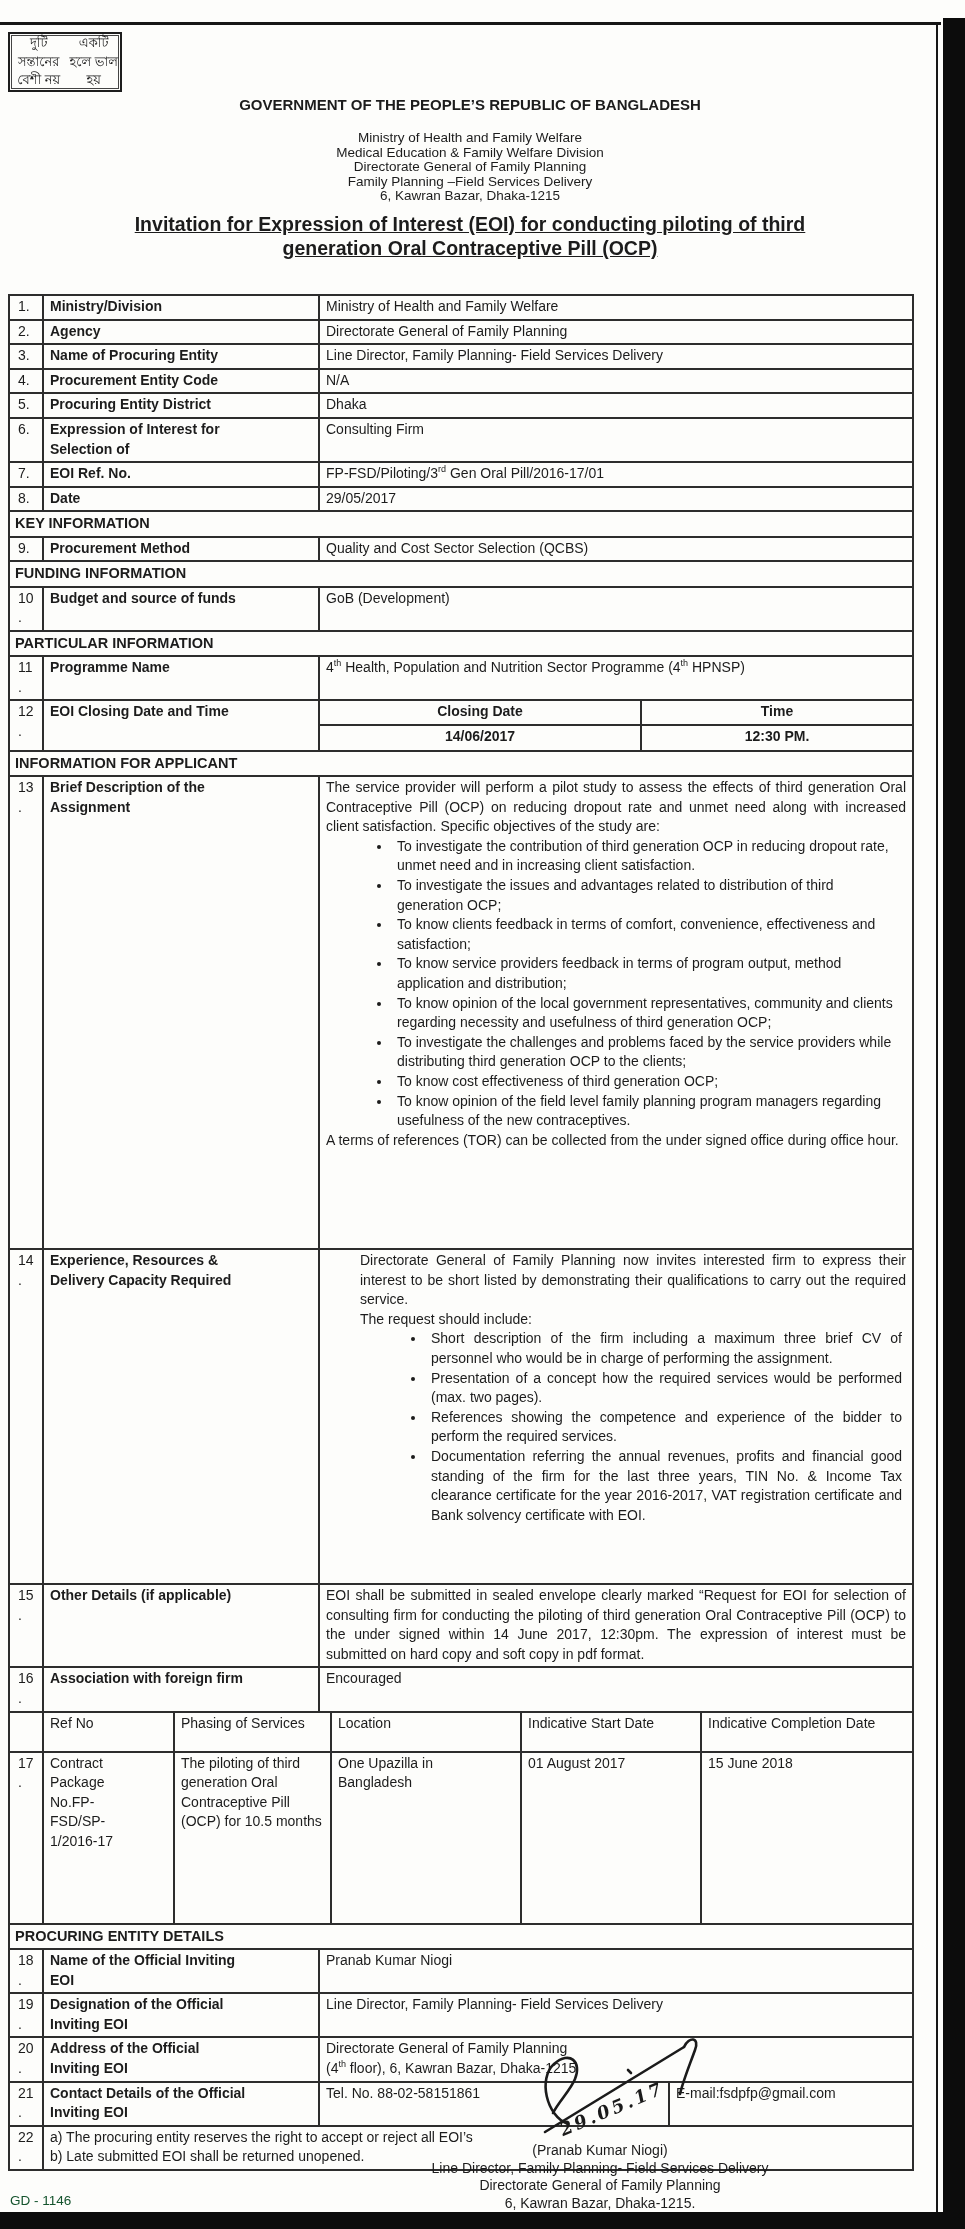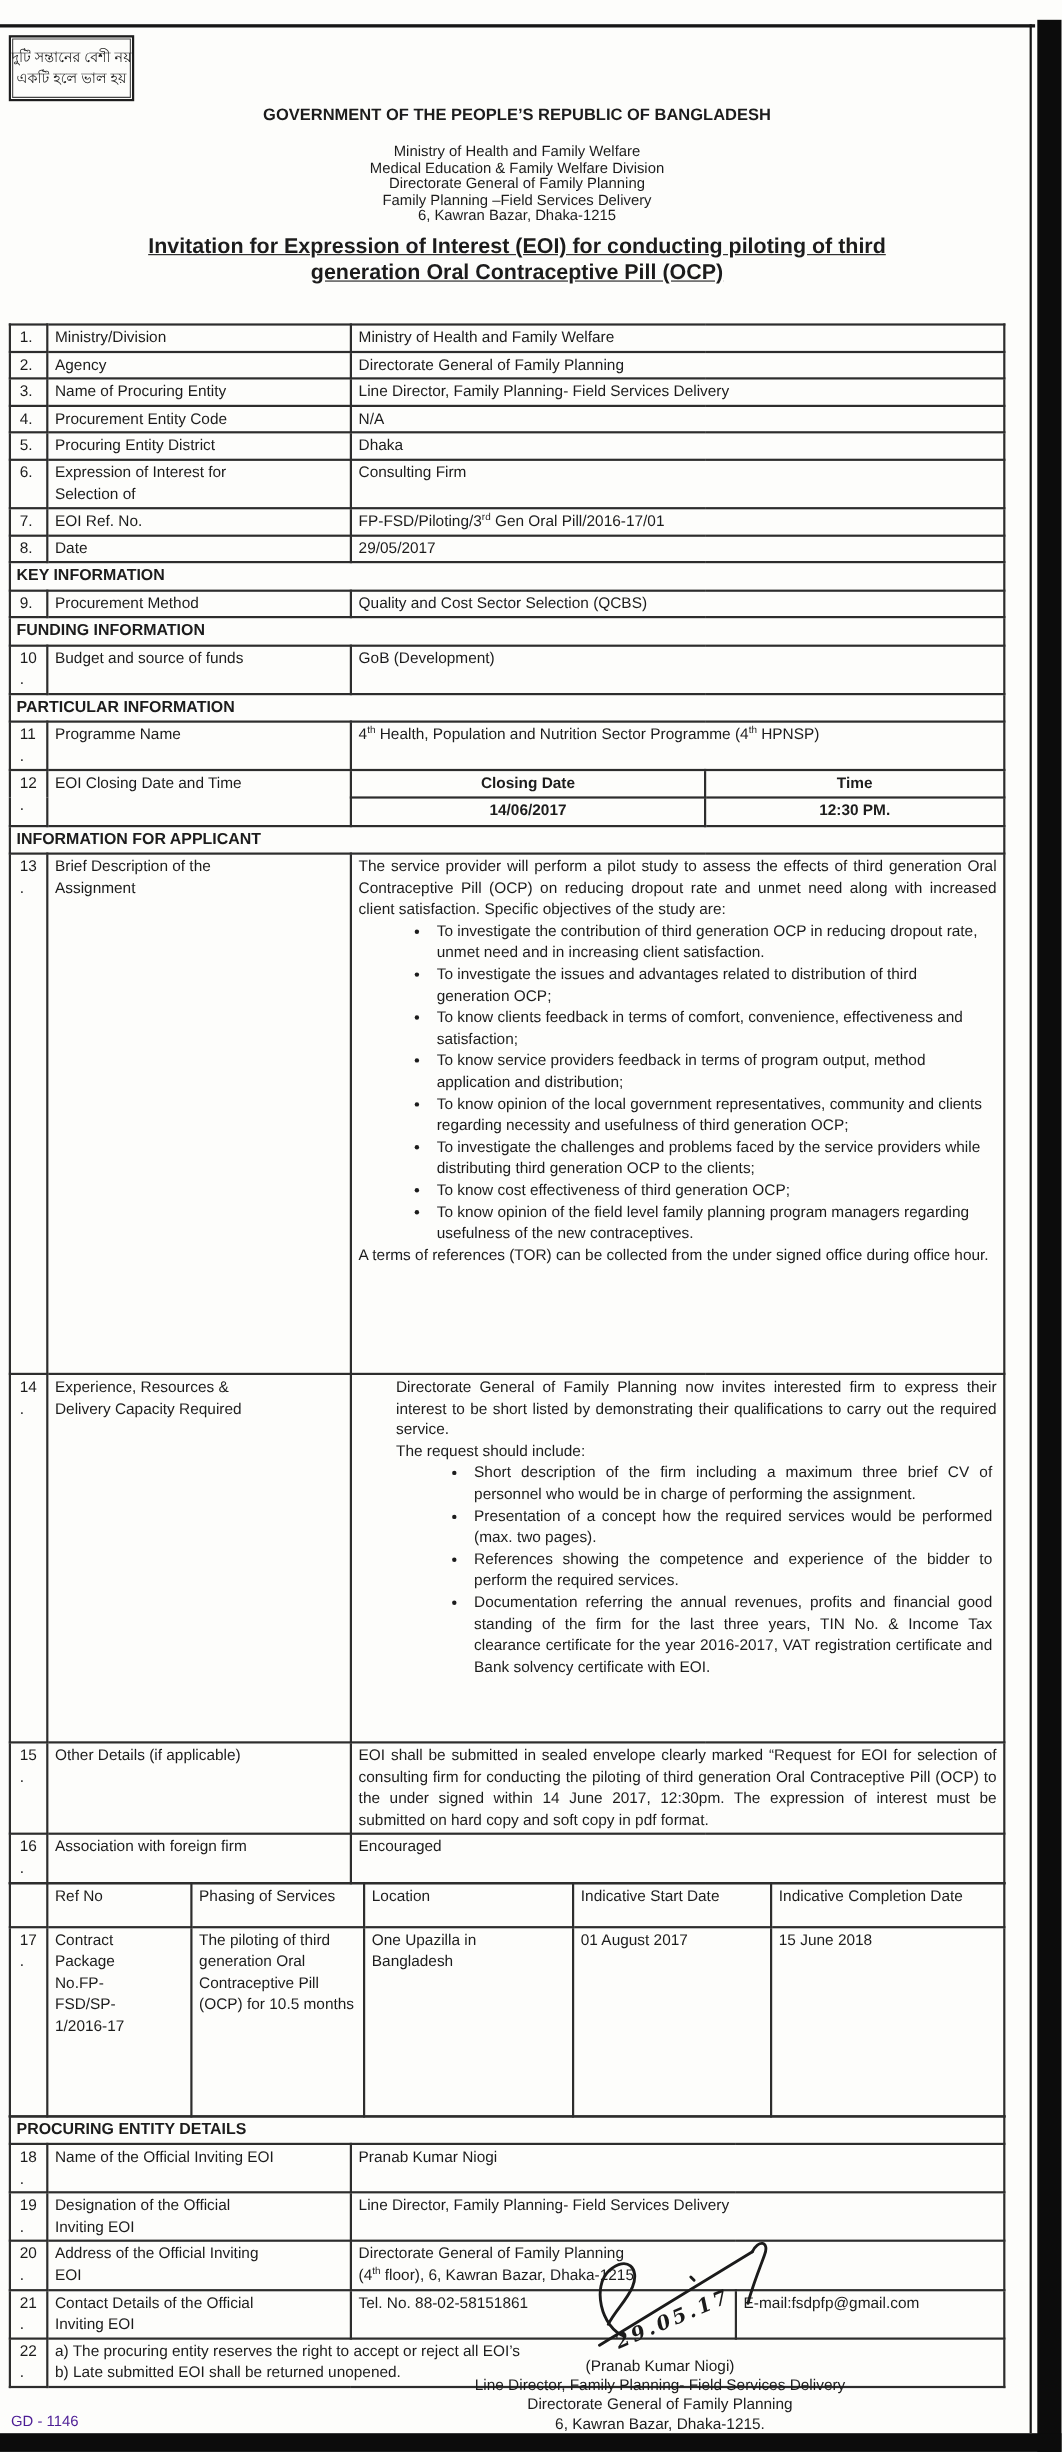--- a/index.html
+++ b/index.html
@@ -10,60 +10,60 @@
   }
   
   .topline{position:absolute;left:0;top:22px;width:941px;height:3px;background:#161616;}
   .rightline{position:absolute;left:936px;top:22px;width:2px;height:2190px;background:#161616;}
   .rightband{position:absolute;left:943px;top:18px;width:22px;bottom:0;background:#0c0c0c;}
   .bottomband{position:absolute;left:0;right:0;bottom:0;height:17px;background:#0c0c0c;}
 
   .stamp{
     position:absolute;left:8px;top:32px;width:110px;height:56px;
     border:2px solid #1d1d1d;box-shadow:inset 0 0 0 1px #fdfdfb, inset 0 0 0 2px #444;
-    display:flex;flex-direction:column;align-items:center;justify-content:center;
+    display:flex;flex-direction:row;align-items:center;justify-content:center;
     font-size:13px;line-height:1.45;text-align:center;
   }
   .header{position:absolute;top:96px;left:0;width:940px;text-align:center;}
   .header .gov{font-weight:bold;font-size:15px;line-height:17px;margin-bottom:18px;}
   .header .hl{font-size:13.5px;line-height:14.6px;}
   .doc-title{
     position:absolute;top:212px;left:0;width:940px;text-align:center;
     font-weight:bold;font-size:19.5px;line-height:24px;
   }
   .doc-title span{text-decoration:underline;}
 
   .tablewrap{position:absolute;left:8px;top:294px;width:904px;}
   table{border-collapse:collapse;width:904px;table-layout:fixed;}
   table+table{margin-top:-2px;}
   td{
     border:2px solid #2d2d2d;padding:1px 6px 2px 6px;
     font-size:14px;line-height:1.4;vertical-align:top;word-wrap:break-word;
   }
   td.no{padding-left:8px;}
   td.sec{font-weight:bold;font-size:14.5px;padding-left:5px;}
-  .labelbox{max-width:200px;}
+  .labelbox{max-width:200px;font-weight:bold;}
   .cntr{text-align:center;}
   .bold{font-weight:bold;}
   .just{text-align:justify;}
   ul.bl{margin:0;padding:0 4px 0 66px;list-style:disc outside;}
   ul.bl li{padding-left:5px;margin:0;}
   sup{font-size:9px;line-height:0;}
 
   .narrow78{max-width:78px;}
   .narrow110{max-width:116px;}
 
   .sigsvg{position:absolute;left:532px;top:2026px;}
   .sigdate{
     position:absolute;left:556px;top:2098px;
     font-family:"DejaVu Serif",serif;font-style:italic;font-weight:bold;
     font-size:18px;letter-spacing:3px;transform:rotate(-23deg);color:#1a1a1a;
   }
   .sigblock{position:absolute;left:260px;top:2142px;width:680px;text-align:center;font-size:14px;line-height:17.6px;}
-  .gdcode{position:absolute;left:10px;top:2193px;font-size:13.5px;color:#4c1d95;}
+  .gdcode{position:absolute;left:10px;top:2193px;font-size:13.5px;color:#14532d;}
 </style>
 </head>
 <body>
 
 <div class="topline"></div>
 <div class="rightline"></div>
 <div class="rightband"></div>
 <div class="bottomband"></div>
 
 <div class="stamp">

